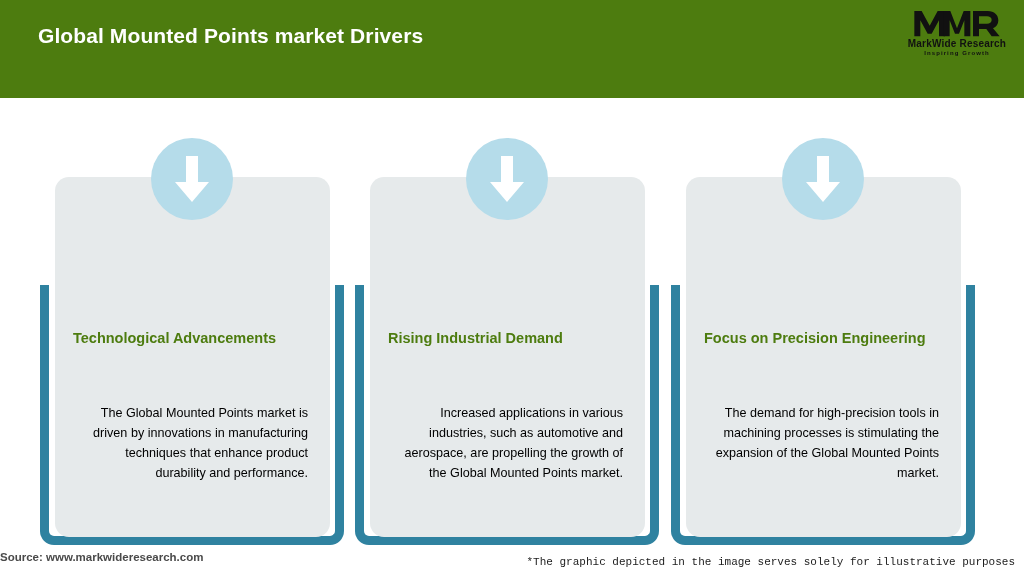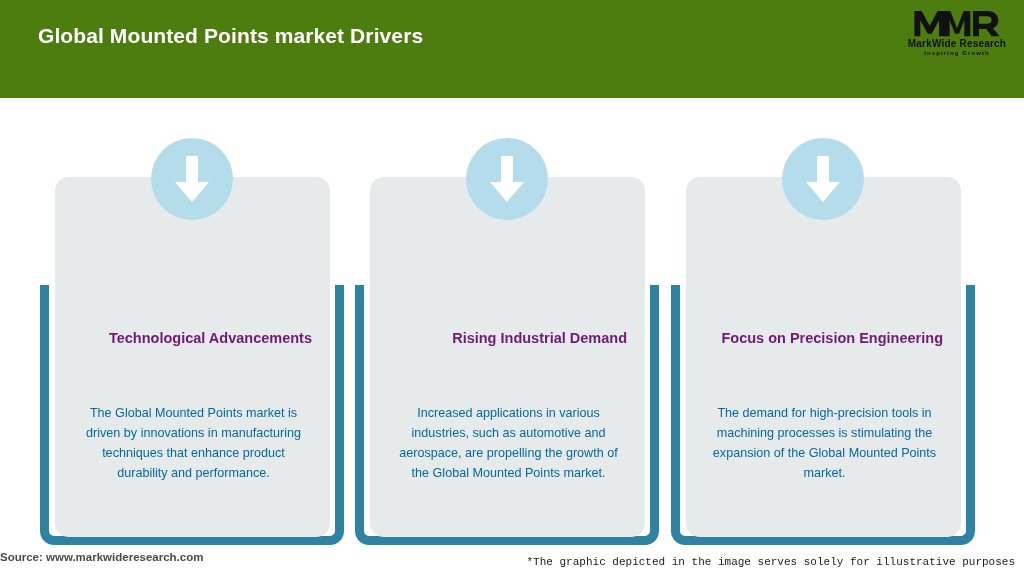--- a/index.html
+++ b/index.html
@@ -133,36 +133,36 @@
     transform: translate(-50%, -50%);
     width: 40px;
     height: 50px;
   }
 
   .card-title {
     position: absolute;
     left: 18px;
     right: 18px;
     top: 150px;
-    text-align: right;
+    text-align: left;
     font-size: 14.5px;
     font-weight: bold;
-    color: #701a75;
+    color: #4d7c0f;
     line-height: 22px;
   }
 
   .card-body {
     position: absolute;
     left: 24px;
     right: 22px;
     top: 226px;
     font-size: 12.6px;
-    color: #0369a1;
+    color: #000000;
     line-height: 20px;
-    text-align: center;
+    text-align: right;
   }
 
   
   #footer-source {
     position: absolute;
     left: 0;
     top: 551px;
     width: 1024px;
     text-align: left;
     font-size: 11.5px;

